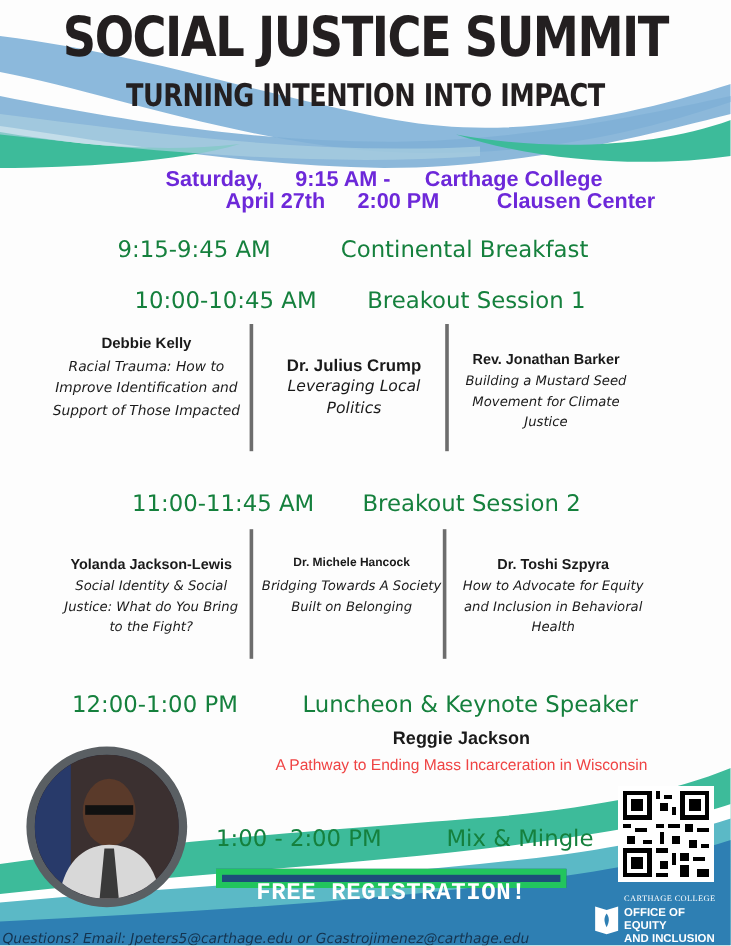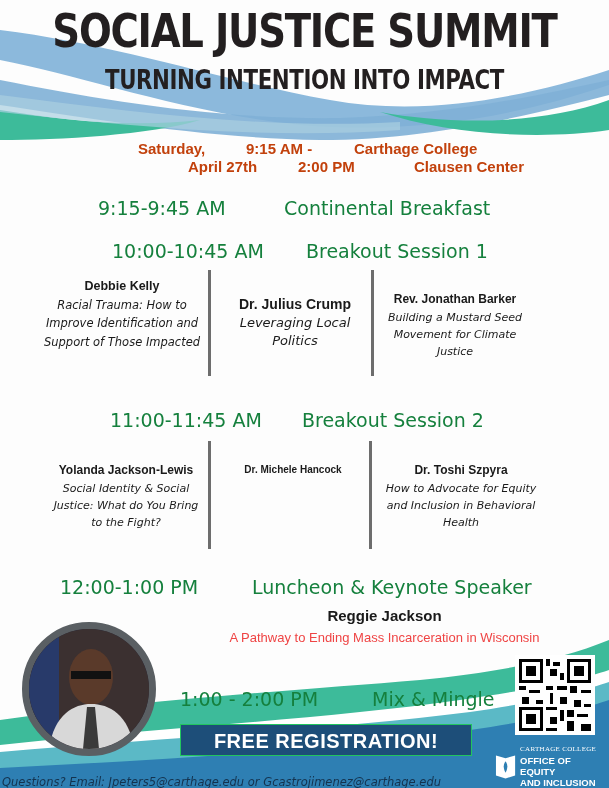--- a/index.html
+++ b/index.html
@@ -4,42 +4,42 @@
 <style>
   * { margin:0; padding:0; box-sizing:border-box; }
   body { width:609px; height:788px; background:#ffffff; overflow:hidden; position:relative; font-family:"Liberation Sans", sans-serif; }
   .flyer { position:relative; width:609px; height:788px; background:#fdfdfd; overflow:hidden; }
   .bg-svg { position:absolute; left:0; top:0; width:609px; height:788px; z-index:0; }
   .layer { position:absolute; z-index:2; }
 
   .title { left:0; width:609px; top:2px; text-align:center; font-family:"DejaVu Sans", sans-serif; font-weight:bold; font-size:46px; color:#231f20; letter-spacing:-1.5px; transform:scaleX(0.84); transform-origin:center; line-height:58px; }
   .subtitle { left:0; width:609px; top:64px; text-align:center; font-family:"DejaVu Sans", sans-serif; font-weight:bold; font-size:26px; color:#231f20; letter-spacing:-0.5px; transform:scaleX(0.82); transform-origin:center; line-height:32px; }
 
-  .info { font-family:"Liberation Sans", sans-serif; font-weight:bold; color:#c2410c; font-size:15px; line-height:18px; }
+  .info { font-family:"Liberation Sans", sans-serif; font-weight:bold; color:#6d28d9; font-size:18px; line-height:18px; }
   .info-date { left:138px; top:140px; }
   .info-date .l2 { padding-left:50px; }
   .info-time { left:246px; top:140px; }
   .info-time .l2 { padding-left:52px; }
   .info-loc { left:354px; top:140px; }
   .info-loc .l2 { padding-left:60px; }
 
   .row { font-family:"DejaVu Sans", sans-serif; color:#15803d; font-size:19px; white-space:nowrap; }
   .row span { display:inline-block; }
 
   .col { text-align:center; font-size:12.5px; line-height:18.5px; color:#1a1a1a; }
   .col .name { font-weight:bold; font-family:"Liberation Sans", sans-serif;text-align:center; }
   .col .topic { font-style:italic; font-family:"DejaVu Sans", sans-serif; font-size:11.5px; }
 
   .divider { position:absolute; width:3px; background:#6d6d6d; z-index:2; }
 
   .keynote-name { left:0; width:609px; padding-left:160px; top:607px; text-align:center; font-weight:bold; font-size:15px; color:#1a1a1a; font-family:"Liberation Sans", sans-serif; }
   .keynote-topic { left:0; width:609px; padding-left:160px; top:630px; text-align:center; font-size:13px; color:#ef4444; font-family:"Liberation Sans", sans-serif; }
 
   .photo { left:22px; top:622px; width:134px; height:134px; border-radius:50%; border:7px solid #5a5f63; overflow:hidden; background:#2a2a3a; }
-  .reg-btn { left:180px; top:724px; width:292px; height:32px; background:#1d4e79; color:#ffffff; font-weight:bold; font-size:20px; text-align:center; line-height:32px; font-family:Liberation Sans, sans-serif; letter-spacing:0.5px; border:1px solid #22c55e; }
+  .reg-btn { left:180px; top:724px; width:292px; height:16px; background:#1d4e79; color:#ffffff; font-weight:bold; font-size:20px; text-align:center; line-height:32px; font-family:Liberation Mono, monospace; letter-spacing:0.5px; border:5px solid #22c55e; }
   .qr { left:515px; top:655px; width:80px; height:80px; background:#ffffff; padding:4px; }
   .logo { left:495px; top:750px; width:110px; height:32px; display:flex; align-items:center; gap:4px; }
   .logo-text { color:#ffffff; font-family:"Liberation Sans", sans-serif; line-height:11px; }
   .logo-text .small { font-family:"Liberation Serif", serif; font-size:7px; letter-spacing:0.3px; }
   .logo-text .big { font-size:9.5px; font-weight:bold; }
   .footer-q { left:2px; top:775px; font-style:italic; font-size:11.5px; color:#14334f; font-family:"DejaVu Sans", sans-serif; white-space:nowrap; }
 </style>
 </head>
 <body>
 
@@ -102,20 +102,21 @@
     <span style="width:192px;margin-top:12px;">11:00-11:45 AM</span><span>Breakout Session 2</span>
   </div>
 
   <div class="layer col" style="left:48px; top:461px; width:156px;">
     <div class="name" style="font-size:12px;">Yolanda Jackson-Lewis</div>
     <div class="topic" style="font-size:11px; line-height:17px;">Social Identity &amp; Social Justice: What do You Bring to the Fight?</div>
   </div>
   <div class="divider" style="left:208px; top:441px; height:108px;"></div>
   <div class="layer col" style="left:218px; top:461px; width:150px;">
     <div class="name" style="font-size:10px;">Dr. Michele Hancock</div>
+    <div class="topic" style="font-size:11px; line-height:17px;">Bridging Towards A Society Built on Belonging</div>
   </div>
   <div class="divider" style="left:369px; top:441px; height:108px;"></div>
   <div class="layer col" style="left:384px; top:461px; width:154px;">
     <div class="name" style="font-size:12px;">Dr. Toshi Szpyra</div>
     <div class="topic" style="font-size:11px; line-height:17px;">How to Advocate for Equity and Inclusion in Behavioral Health</div>
   </div>
 
   <div class="layer row" style="left:60px; top:576px;">
     <span style="width:192px;">12:00-1:00 PM</span><span>Luncheon &amp; Keynote Speaker</span>
   </div>

